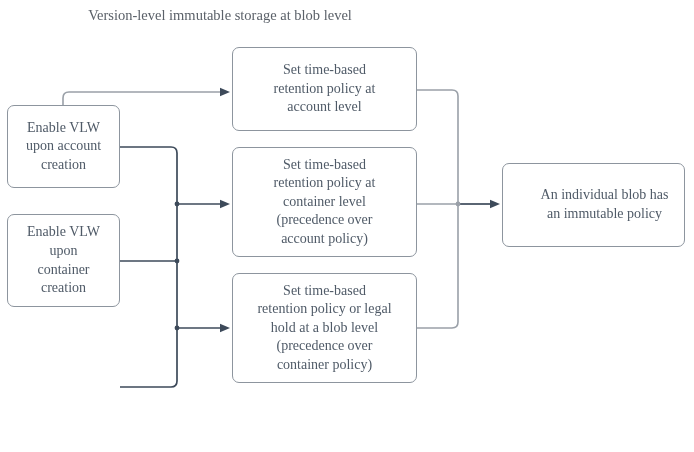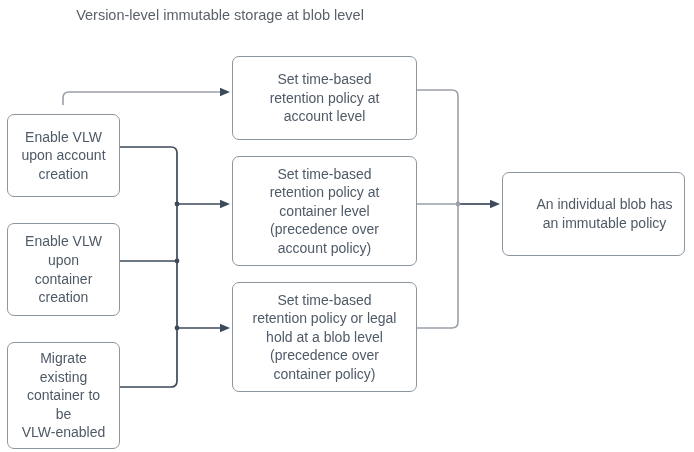--- a/index.html
+++ b/index.html
@@ -7,20 +7,21 @@
     padding: 0;
     background: var(--background, #ffffff);
     font-family: "Liberation Sans", sans-serif;
   }
   .canvas {
     position: relative;
     width: 694px;
     height: 452px;
     background: var(--background, #ffffff);
     overflow: hidden;
+    font-family: Liberation Serif, serif;
   }
   .diagram-title {
     position: absolute;
     top: 7px;
     left: 0;
     width: 440px;
     text-align: center;
     font-size: 14.5px;
     color: var(--title-text, #5b6169);
   }
@@ -32,21 +33,20 @@
     border-radius: 7px;
     display: flex;
     align-items: center;
     justify-content: center;
     text-align: center;
     white-space: pre-line;
     font-size: 14px;
     line-height: 18.6px;
     color: var(--text, #4f5a67);
     padding: 4px 8px;
-    margin-top: 9px;
   }
   #node-l1 { left: 7px;   top: 105px; width: 113px; height: 83px; }
   #node-l2 { left: 7px;   top: 214px; width: 113px; height: 93px; }
   #node-l3 { left: 7px;   top: 333px; width: 113px; height: 107px; }
   #node-m1 { left: 232px; top: 47px;  width: 185px; height: 84px; }
   #node-m2 { left: 232px; top: 147px; width: 185px; height: 110px; }
   #node-m3 { left: 232px; top: 273px; width: 185px; height: 110px; }
   #node-r1 { left: 502px; top: 163px; width: 183px; height: 84px; padding-left: 30px; }
   svg.edges {
     position: absolute;
@@ -90,25 +90,20 @@
 
   <div class="node" id="node-l1">Enable VLW
 upon account
 creation</div>
 
   <div class="node" id="node-l2">Enable VLW
 upon
 container
 creation</div>
 
-  <div class="node" id="node-l3">Migrate
-existing
-container to
-be
-VLW-enabled</div>
 
   <div class="node" id="node-m1">Set time-based
 retention policy at
 account level</div>
 
   <div class="node" id="node-m2">Set time-based
 retention policy at
 container level
 (precedence over
 account policy)</div>

